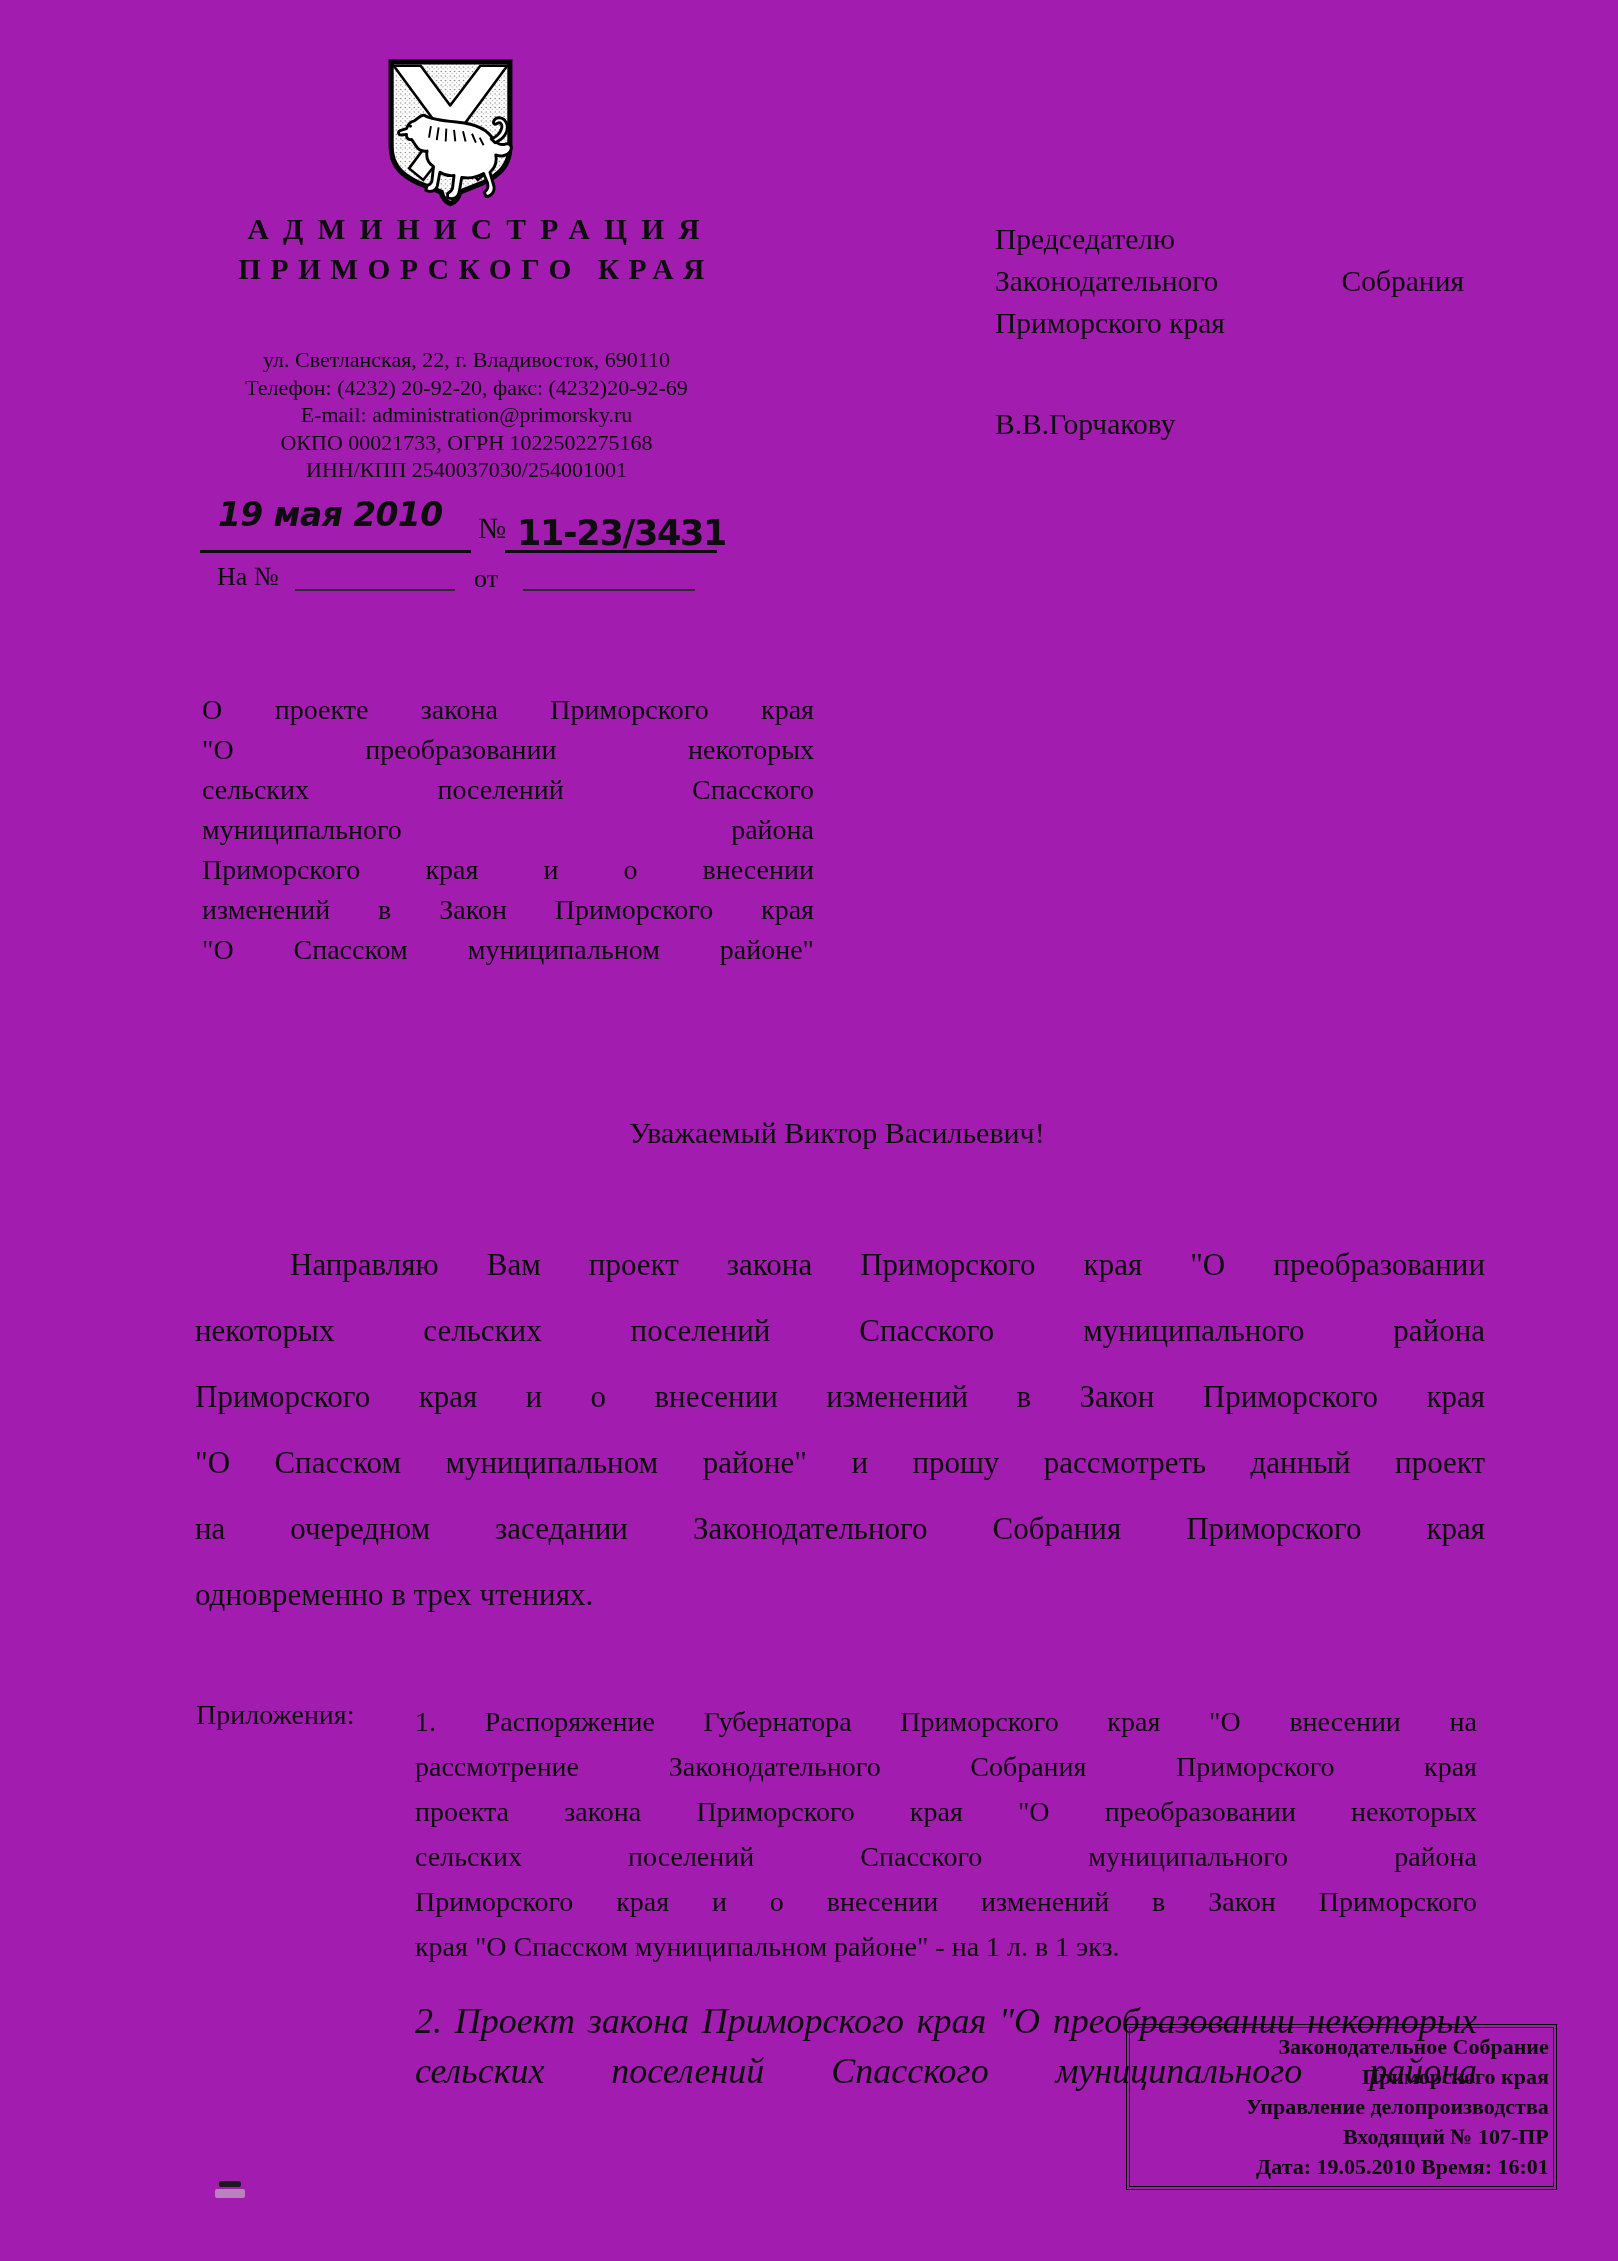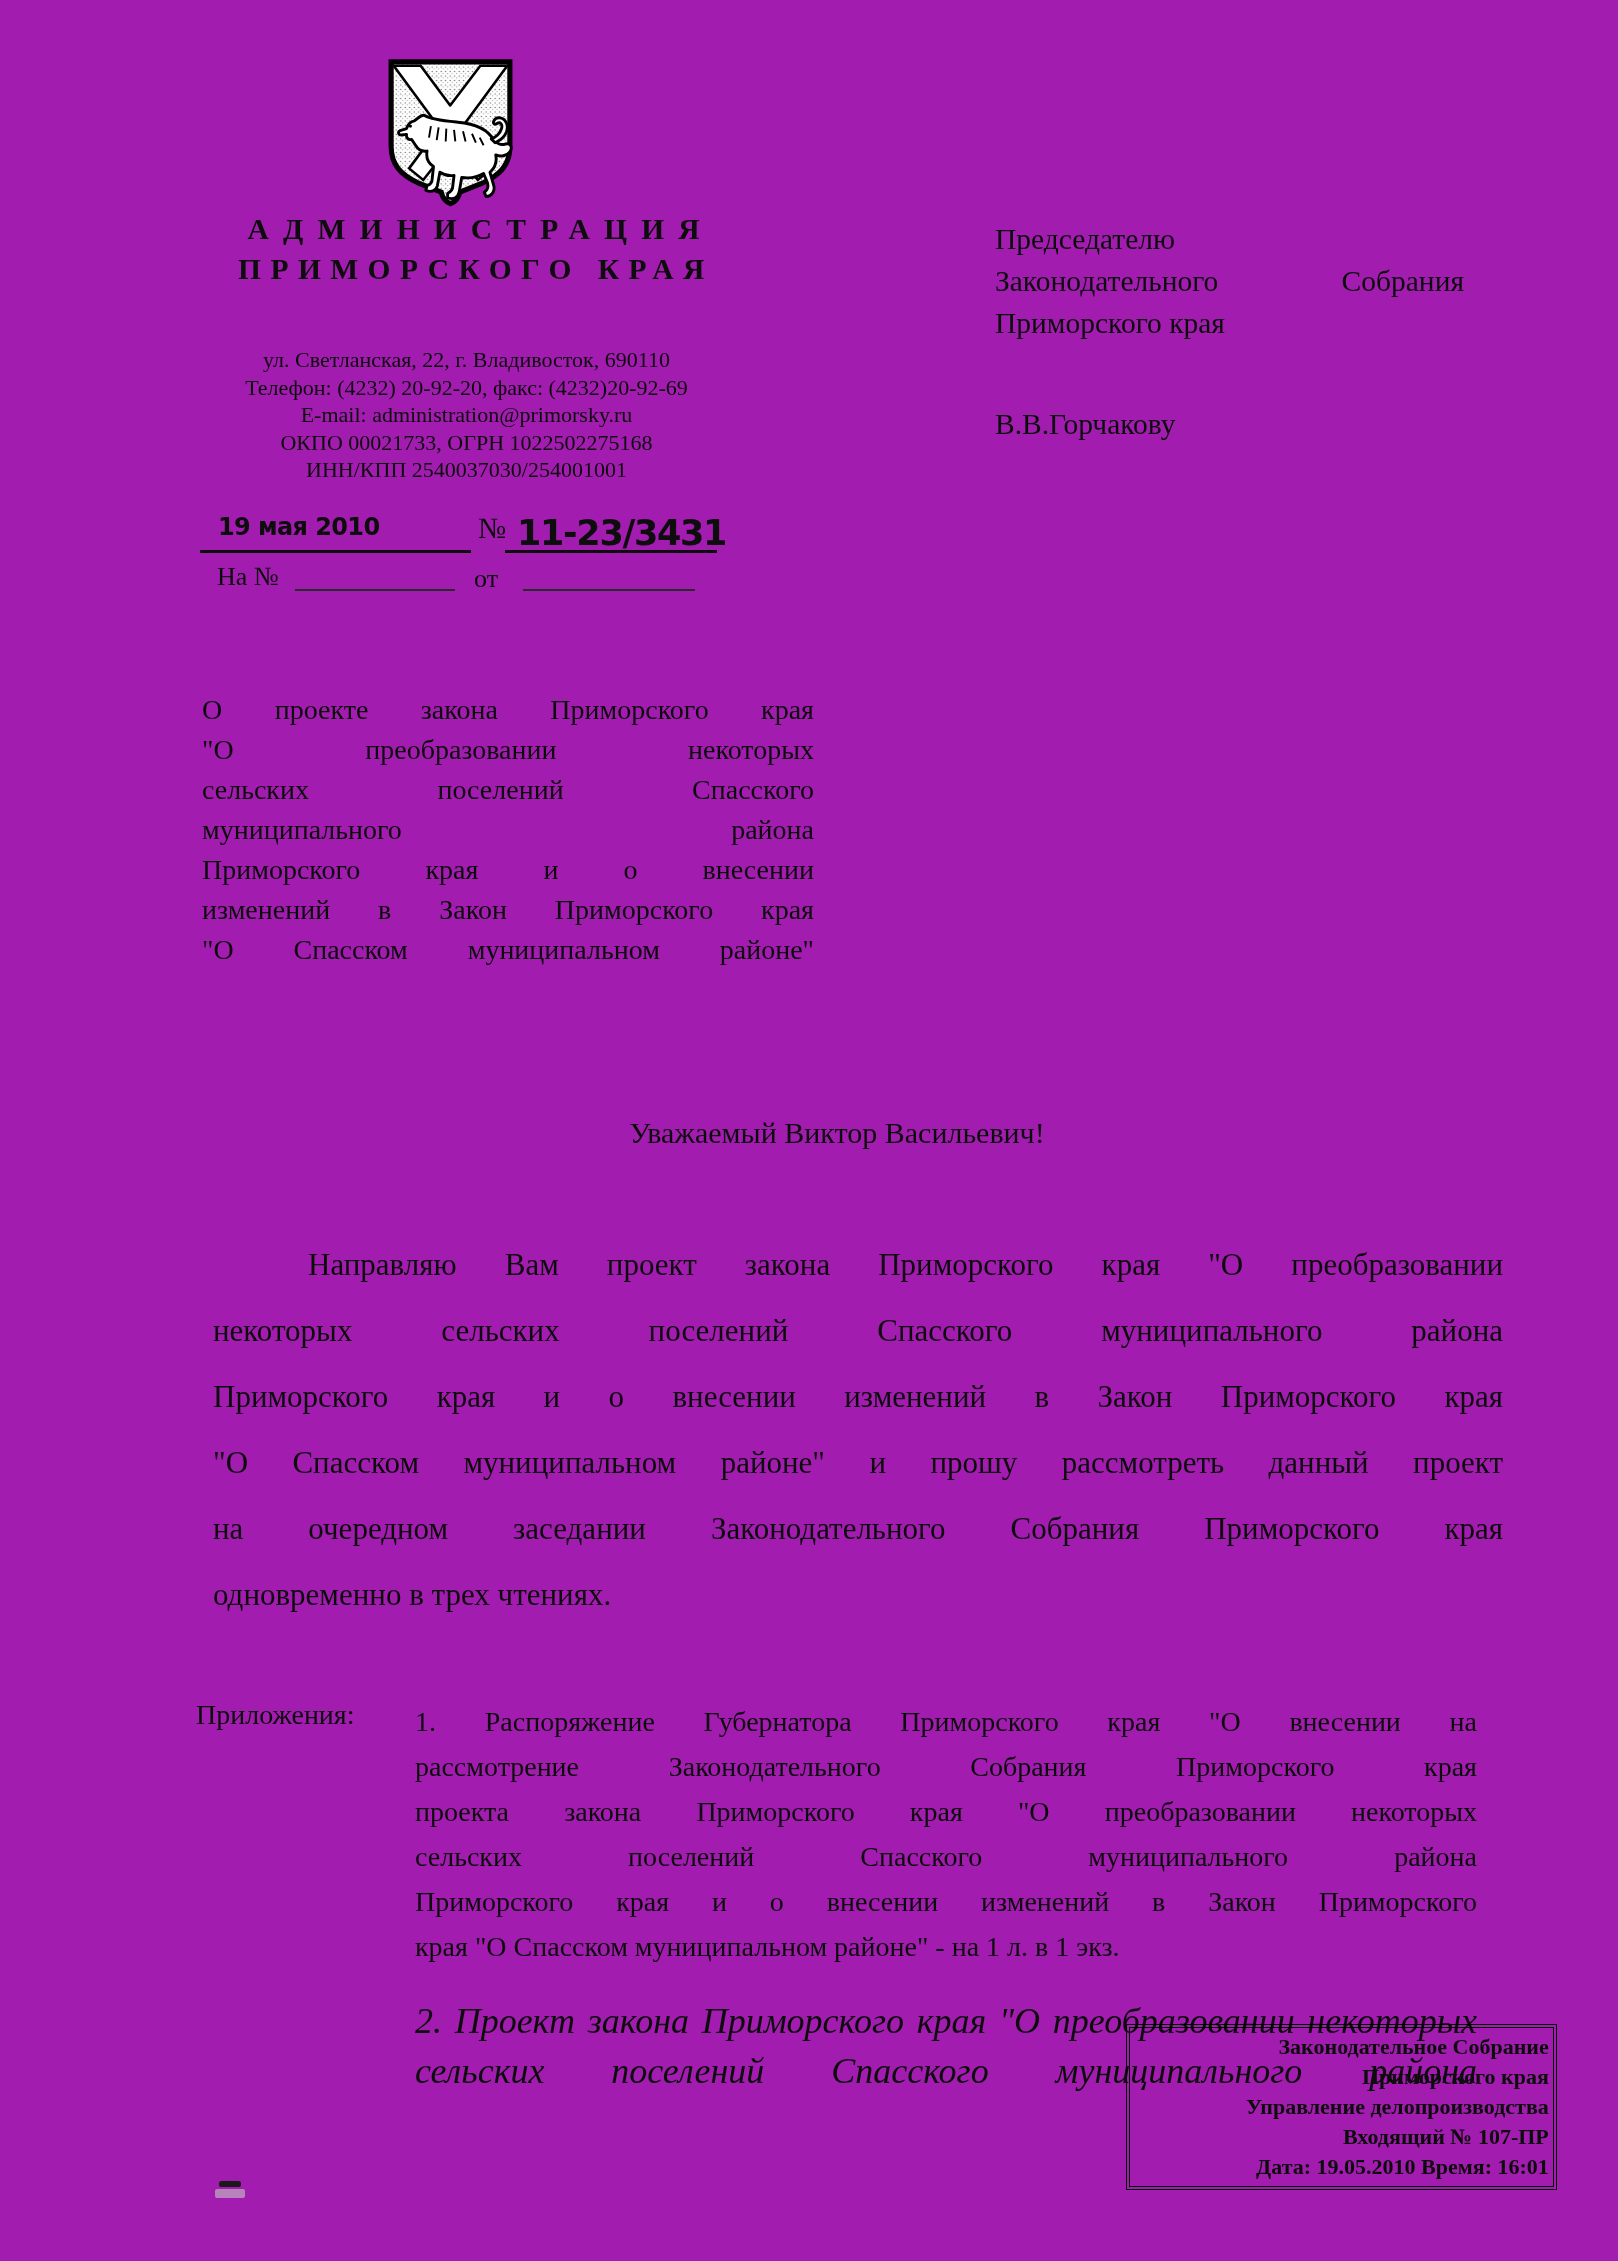--- a/index.html
+++ b/index.html
@@ -9,22 +9,22 @@
     font-family:"Liberation Serif","DejaVu Serif",serif;
   }
   .abs { position:absolute; }
 
   
   .org-line { left:191px; width:551px; text-align:center; font-weight:bold; font-size:29.5px; }
   .org-line.l1 { top:213px; letter-spacing:0.48em; padding-left:0.48em; }
   .org-line.l2 { top:253px; letter-spacing:0.32em; padding-left:0.32em; }
   .contact { left:191px; top:346px; width:551px; text-align:center; font-size:22px; line-height:27.6px; }
 
-  .date-text { left:218px; top:513px; font-family:"DejaVu Sans","Liberation Sans",sans-serif;
-               font-weight:bold; font-size:24px; letter-spacing:-0.6px; }
+  .date-text { left:218px; top:495px; font-family:"DejaVu Sans","Liberation Sans",sans-serif;
+               font-weight:bold; font-size:33px; letter-spacing:-0.6px;font-style:italic; }
   .num-sign  { left:478px; top:512px; font-size:29.5px; }
   .doc-num   { left:517px; top:513px; font-family:"DejaVu Sans","Liberation Sans",sans-serif;
                font-weight:bold; font-size:35px; letter-spacing:-1.3px; }
   .rule  { height:2.6px; background:#0d0d0d; }
   .rule1 { left:200px; top:550px; width:271px; }
   .rule2 { left:505px; top:550px; width:212px; }
   .ref-label { font-size:26px; }
   .ref-na { left:217px; top:562px; }
   .ref-ot { left:474px; top:564px; }
   .rule-thin { height:1.9px; background:#2a2a2a; }
@@ -34,21 +34,21 @@
   
   .recipient { left:995px; top:218px; width:469px; font-size:29.5px; line-height:42px; }
   .recipient-name { left:995px; top:408px; font-size:29.5px; }
   .jl { text-align:justify; text-align-last:justify; }
 
   
   .subject { left:202px; top:690px; width:612px; font-size:28px; line-height:40px; }
 
   
   .salutation { left:192px; top:1116px; width:1290px; text-align:center; font-size:30px; }
-  .body-par { left:213px; top:1232px; width:1290px; font-size:31px; line-height:66px; }
+  .body-par { left:195px; top:1232px; width:1290px; font-size:31px; line-height:66px; }
   .indent { text-indent:95px; }
 
   
   .attach-label { left:196px; top:1699px; font-size:28px; }
   .attach-item1 { left:415px; top:1699px; width:1062px; font-size:28px; line-height:45px; }
   .attach-item2 { left:415px; top:1996px; width:1062px; font-size:36px; line-height:50px;font-style:italic; }
 
   
   .stamp {
     left:1126px; top:2024px; width:415px; height:154px;

